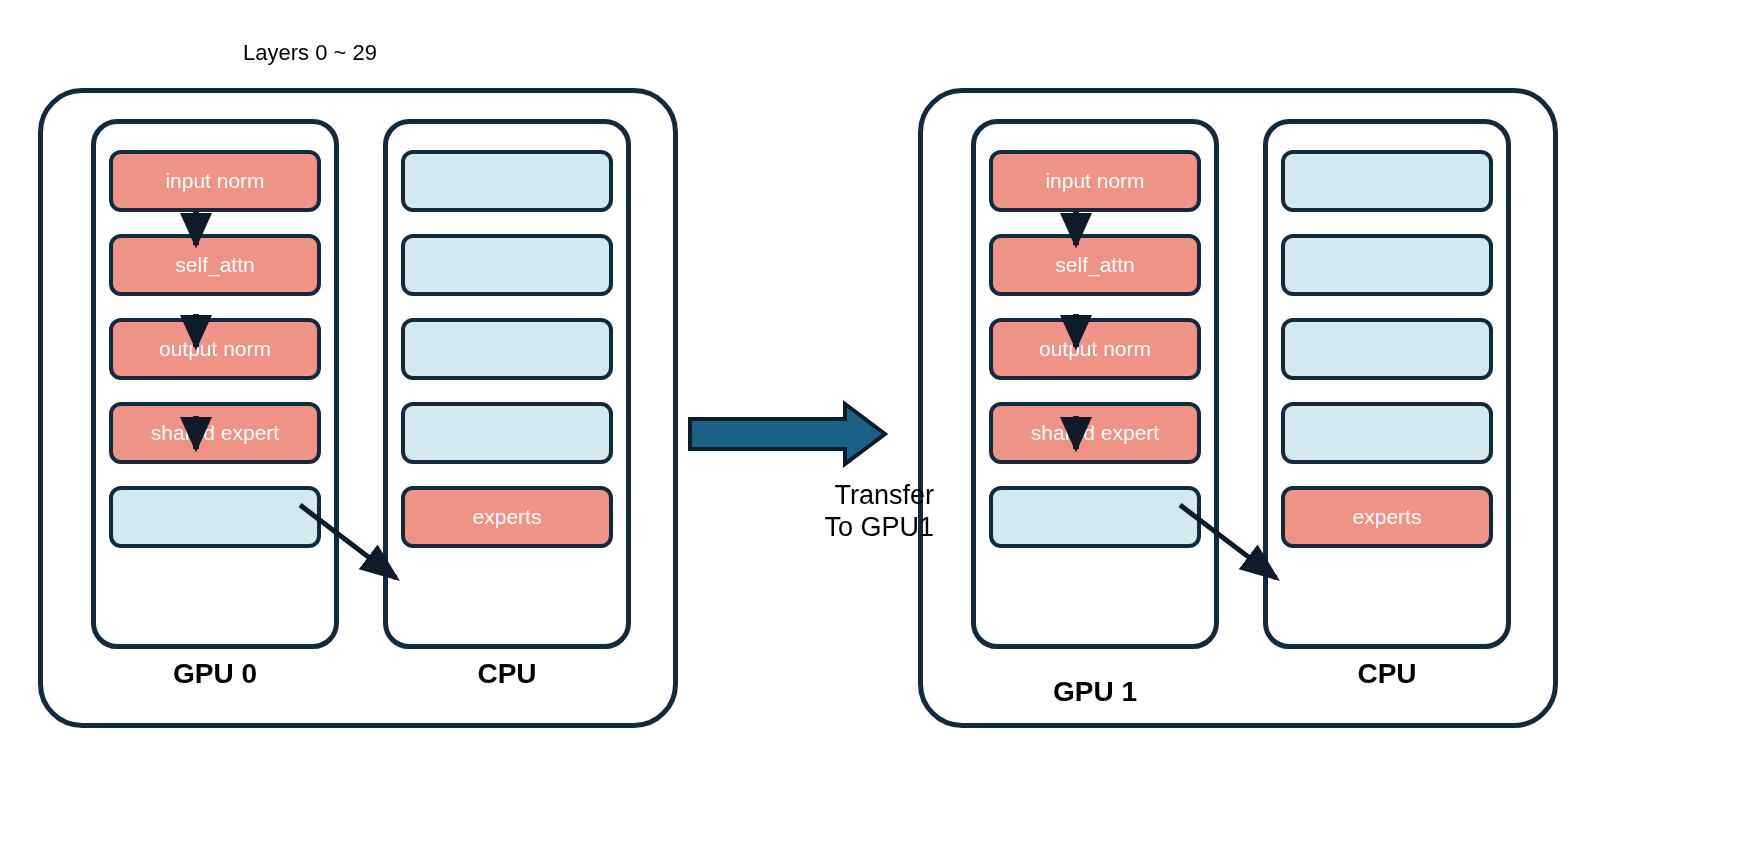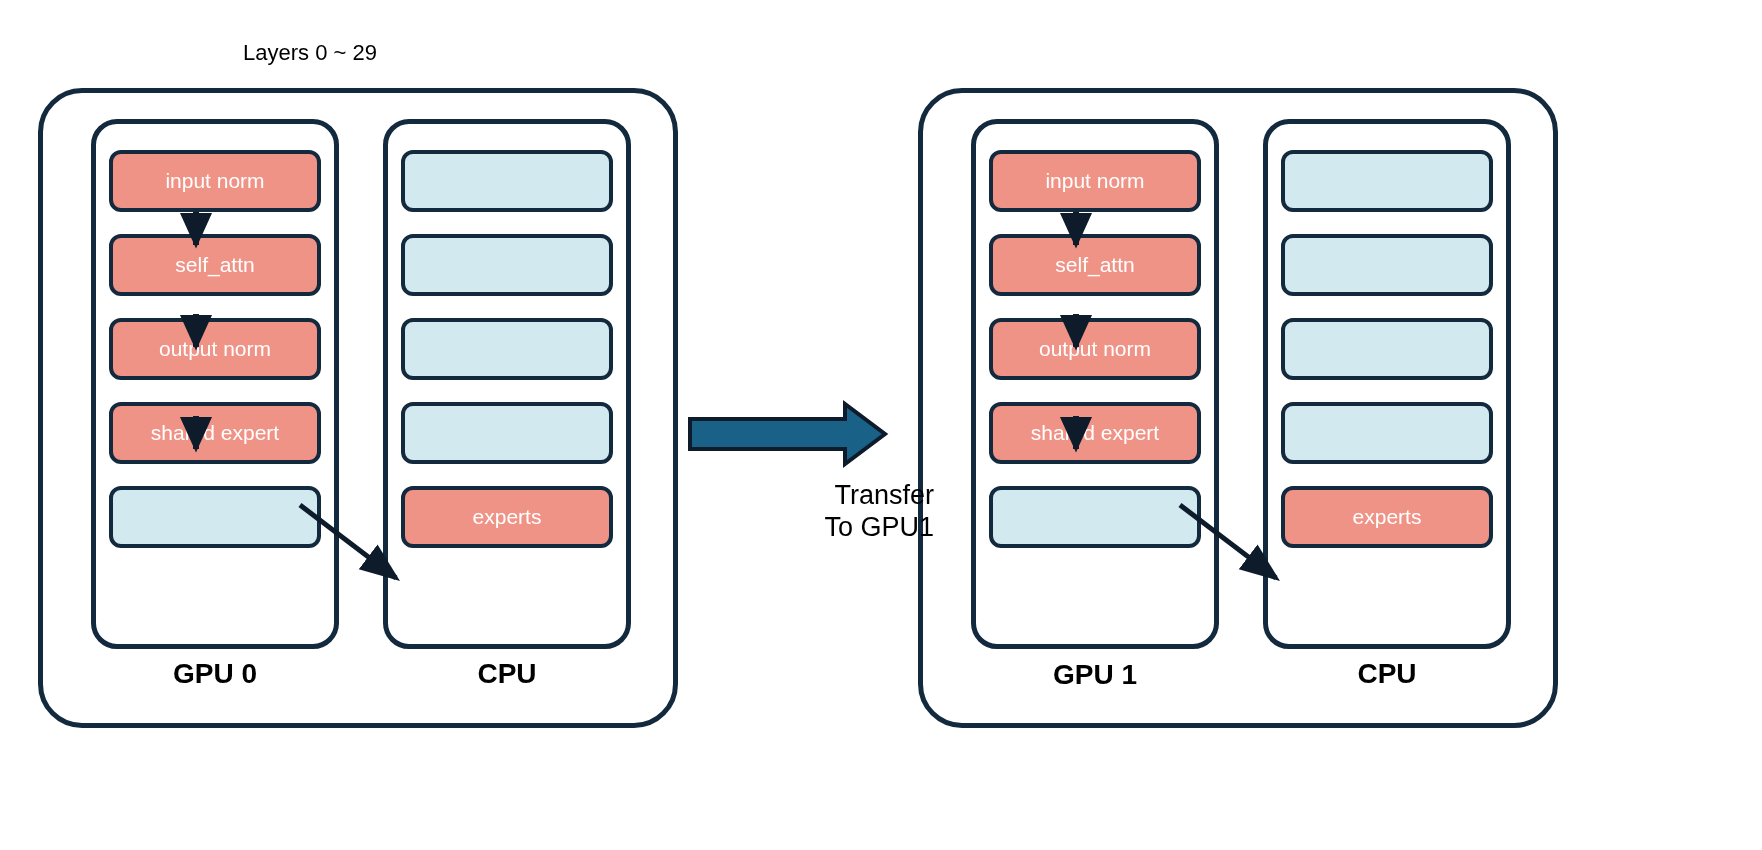--- a/index.html
+++ b/index.html
@@ -138,21 +138,21 @@
     </div>
 
     <div class="column" style="left:340px; top:26px; width:248px; height:530px;">
       <div class="block blue"></div>
       <div class="block blue"></div>
       <div class="block blue"></div>
       <div class="block blue"></div>
       <div class="block red">experts</div>
     </div>
 
-    <div class="device-label" style="left:48px; top:566px; width:248px;text-align:center;">GPU 1</div>
+    <div class="device-label" style="left:48px; top:583px; width:248px;text-align:center;">GPU 1</div>
     <div class="device-label" style="left:340px; top:565px; width:248px;">CPU</div>
   </div>
 
   <div class="transfer-label" style="left:784px; top:480px; width:150px; text-align:right;">
     <div>Transfer</div>
     <div>To GPU1</div>
   </div>
 
   <svg class="overlay" viewBox="0 0 1762 850">
     <defs>

